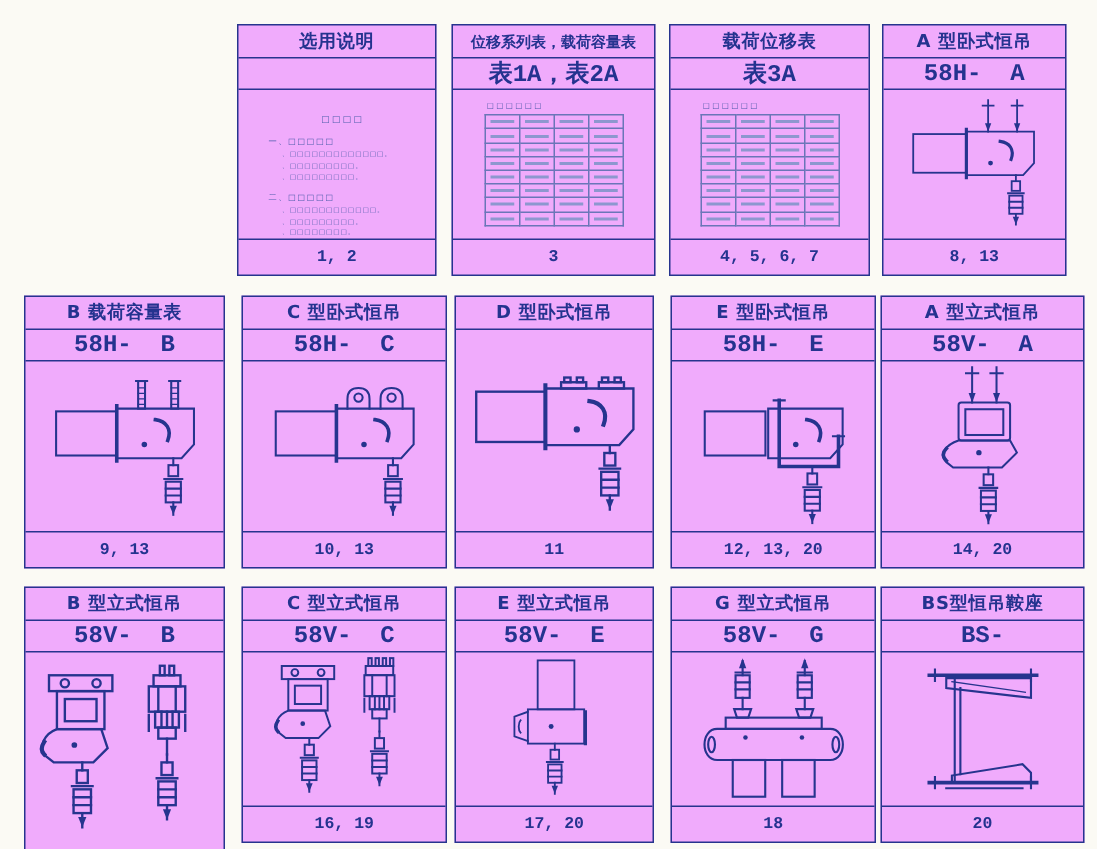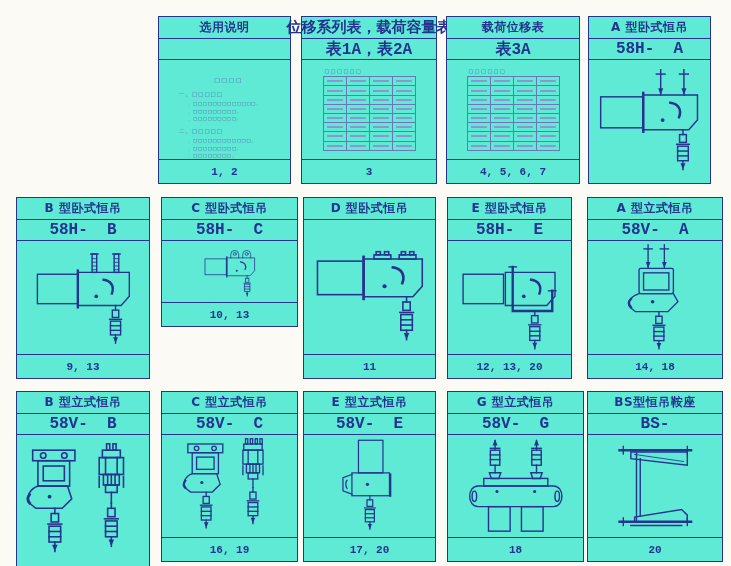--- a/index.html
+++ b/index.html
@@ -3,30 +3,30 @@
 <meta charset="utf-8">
 <style>
   html,body{margin:0;padding:0}
   body{
     width:731px;height:566px;position:relative;
     background:#fbfaf4;
     font-family:"DejaVu Sans",sans-serif;
     color:#24338f;overflow:hidden;
   }
   .panel{
-    position:absolute;background:#5eead4;
+    position:absolute;background:#f0abfc;
     border:1.6px solid #26348e;box-sizing:border-box;
     display:flex;flex-direction:column;
   }
   .t{
     flex:0 0 auto;height:21px;border-bottom:1.4px solid #26348e;
     display:flex;align-items:center;justify-content:center;
     font-weight:bold;font-size:12px;letter-spacing:.5px;white-space:nowrap;
   }
-  .t-sm{font-size:15px;letter-spacing:0}
+  .t-sm{font-size:10px;letter-spacing:0}
   .sub{
     flex:0 0 auto;height:20px;border-bottom:1.4px solid #26348e;
     display:flex;align-items:center;justify-content:center;
     font-family:"Liberation Mono","DejaVu Sans",monospace;
     font-weight:bold;font-size:16px;white-space:pre;
   }
   .pbody{flex:1;display:flex;align-items:center;justify-content:center;overflow:hidden}
   .f{
     flex:0 0 auto;height:23px;border-top:1.4px solid #26348e;
     display:flex;align-items:center;justify-content:center;
@@ -232,24 +232,25 @@
       <use href="#ad" x="72" y="6"></use>
         <use href="#ad" x="96" y="6"></use>
       <rect class="ln" x="10" y="34" width="44" height="32"></rect>
       <path class="ln" d="M54 32 H110 V58 L101 68 H54 Z"></path>
       <line class="ln2" x1="54" y1="30" x2="54" y2="70"></line>
       <path class="ln2" d="M82 40 C90 41 94 47 91 55"></path>
       <circle class="fl" cx="74" cy="58" r="2"></circle>
       <use href="#tb" x="95" y="68"></use>
     </svg>
   </div>
+  <div class="f">8, 13</div>
 </div>
 
 <div class="panel" style="left:16px;top:197px;width:134px;height:182px">
-  <div class="t">B 型卧式恒吊</div>
+  <div class="t">B 载荷容量表</div>
   <div class="sub">58H-  B</div>
   <div class="pbody">
     <svg viewBox="0 0 120 118">
       <rect class="ln" x="69.5" y="12" width="5" height="20"></rect>
       <line class="ln" x1="68" y1="12" x2="76" y2="12"></line>
       <line class="lnt" x1="69.5" y1="17" x2="74.5" y2="17"></line>
         <line class="lnt" x1="69.5" y1="21" x2="74.5" y2="21"></line>
       <line class="lnt" x1="69.5" y1="25" x2="74.5" y2="25"></line>
         <line class="lnt" x1="69.5" y1="29" x2="74.5" y2="29"></line>
       <rect class="ln" x="93.5" y="12" width="5" height="20"></rect>
@@ -262,21 +263,21 @@
       <path class="ln" d="M54 32 H110 V58 L101 68 H54 Z"></path>
       <line class="ln2" x1="54" y1="30" x2="54" y2="70"></line>
       <path class="ln2" d="M82 40 C90 41 94 47 91 55"></path>
       <circle class="fl" cx="74" cy="58" r="2"></circle>
       <use href="#tb" x="95" y="68"></use>
     </svg>
   </div>
   <div class="f">9, 13</div>
 </div>
 
-<div class="panel" style="left:161px;top:197px;width:137px;height:130px">
+<div class="panel" style="left:161px;top:197px;width:137px;height:182px">
   <div class="t">C 型卧式恒吊</div>
   <div class="sub">58H-  C</div>
   <div class="pbody">
     <svg viewBox="0 0 120 118">
       <path class="ln" d="M62 32 V25 Q62 17 70 17 Q78 17 78 25 V32"></path>
       <circle class="ln" cx="70" cy="24" r="3"></circle>
       <path class="ln" d="M86 32 V25 Q86 17 94 17 Q102 17 102 25 V32"></path>
       <circle class="ln" cx="94" cy="24" r="3"></circle>
       <rect class="ln" x="10" y="34" width="44" height="32"></rect>
       <path class="ln" d="M54 32 H110 V58 L101 68 H54 Z"></path>
@@ -303,21 +304,21 @@
       <path class="ln" d="M54 32 H110 V58 L101 68 H54 Z"></path>
       <line class="ln2" x1="54" y1="30" x2="54" y2="70"></line>
       <path class="ln2" d="M82 40 C90 41 94 47 91 55"></path>
       <circle class="fl" cx="74" cy="58" r="2"></circle>
       <use href="#tb" x="95" y="68"></use>
     </svg>
   </div>
   <div class="f">11</div>
 </div>
 
-<div class="panel" style="left:447px;top:197px;width:125px;height:182px">
+<div class="panel" style="left:447px;top:197px;width:137px;height:182px">
   <div class="t">E 型卧式恒吊</div>
   <div class="sub">58H-  E</div>
   <div class="pbody">
     <svg viewBox="0 0 120 118">
       <rect class="ln" x="10" y="34" width="44" height="32"></rect>
       <path class="ln" d="M56 32 H110 V58 L101 68 H56 Z"></path>
       <path class="ln2" d="M64 26 V74 H107 V52"></path>
       <line class="ln" x1="60" y1="26" x2="68" y2="26"></line>
       <line class="ln" x1="103" y1="52" x2="111" y2="52"></line>
       <path class="ln2" d="M84 40 C92 41 96 47 93 55"></path>
@@ -336,21 +337,21 @@
       <use href="#ad" x="52" y="2"></use>
         <use href="#ad" x="70" y="2"></use>
       <rect class="ln" x="42" y="28" width="38" height="28" rx="2"></rect>
       <rect class="ln" x="47" y="33" width="28" height="19"></rect>
       <path class="ln" d="M42 56 C33 59 27 66 33 72 L38 76 H74 L85 65 L80 56 Z"></path>
       <path class="ln2" d="M33 62 C30 65 30 68 33 71"></path>
       <circle class="fl" cx="57" cy="65" r="2"></circle>
       <use href="#tb" x="64" y="76"></use>
     </svg>
   </div>
-  <div class="f">14, 18</div>
+  <div class="f">14, 20</div>
 </div>
 
 <div class="panel" style="left:16px;top:391px;width:134px;height:200px">
   <div class="t">B 型立式恒吊</div>
   <div class="sub">58V-  B</div>
   <div class="pbody">
     <svg viewBox="0 0 120 112">
       <rect class="ln" x="12" y="8" width="40" height="10"></rect>
       <circle class="ln" cx="22" cy="13" r="2.6"></circle>
         <circle class="ln" cx="42" cy="13" r="2.6"></circle>

